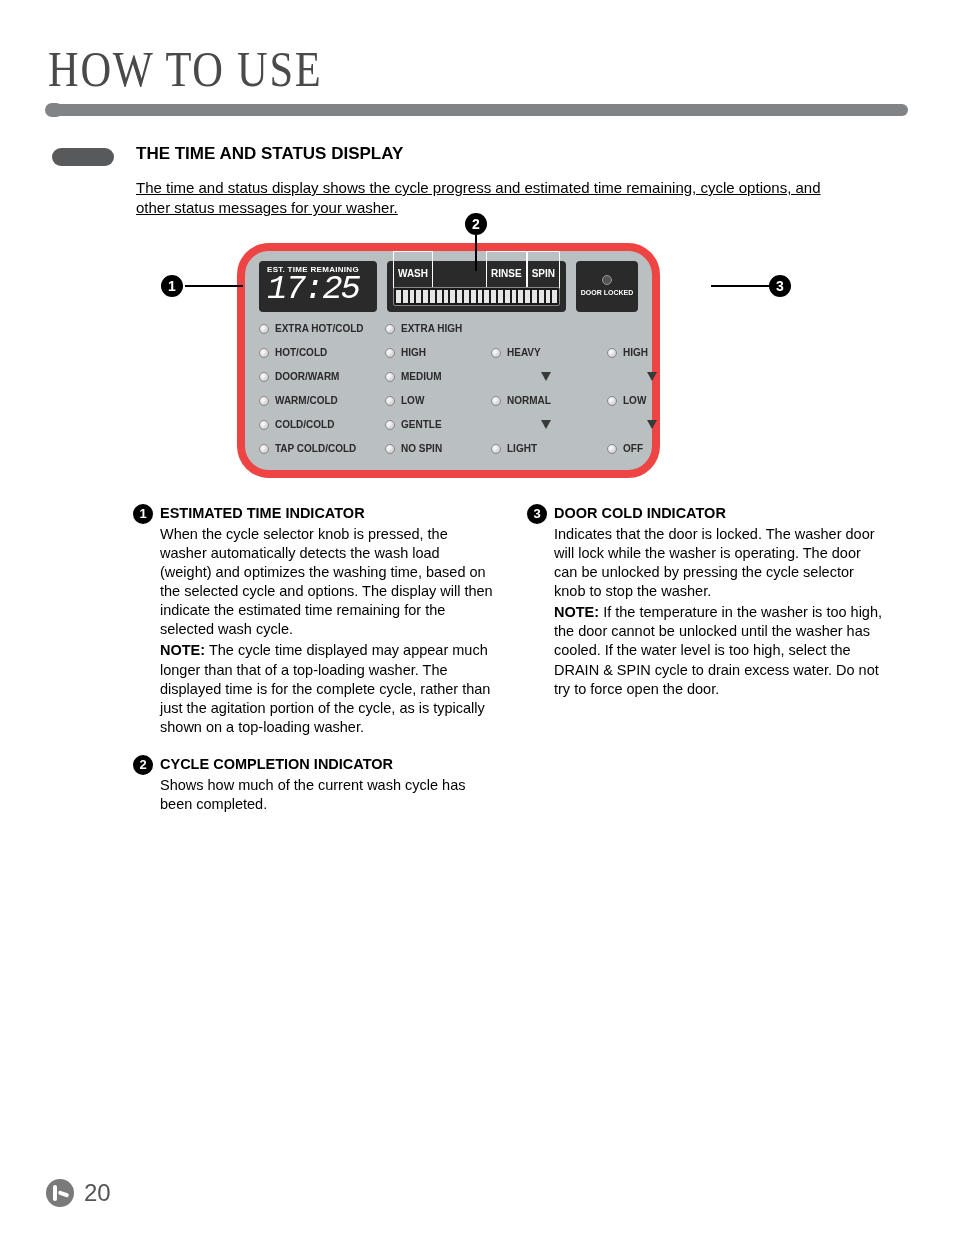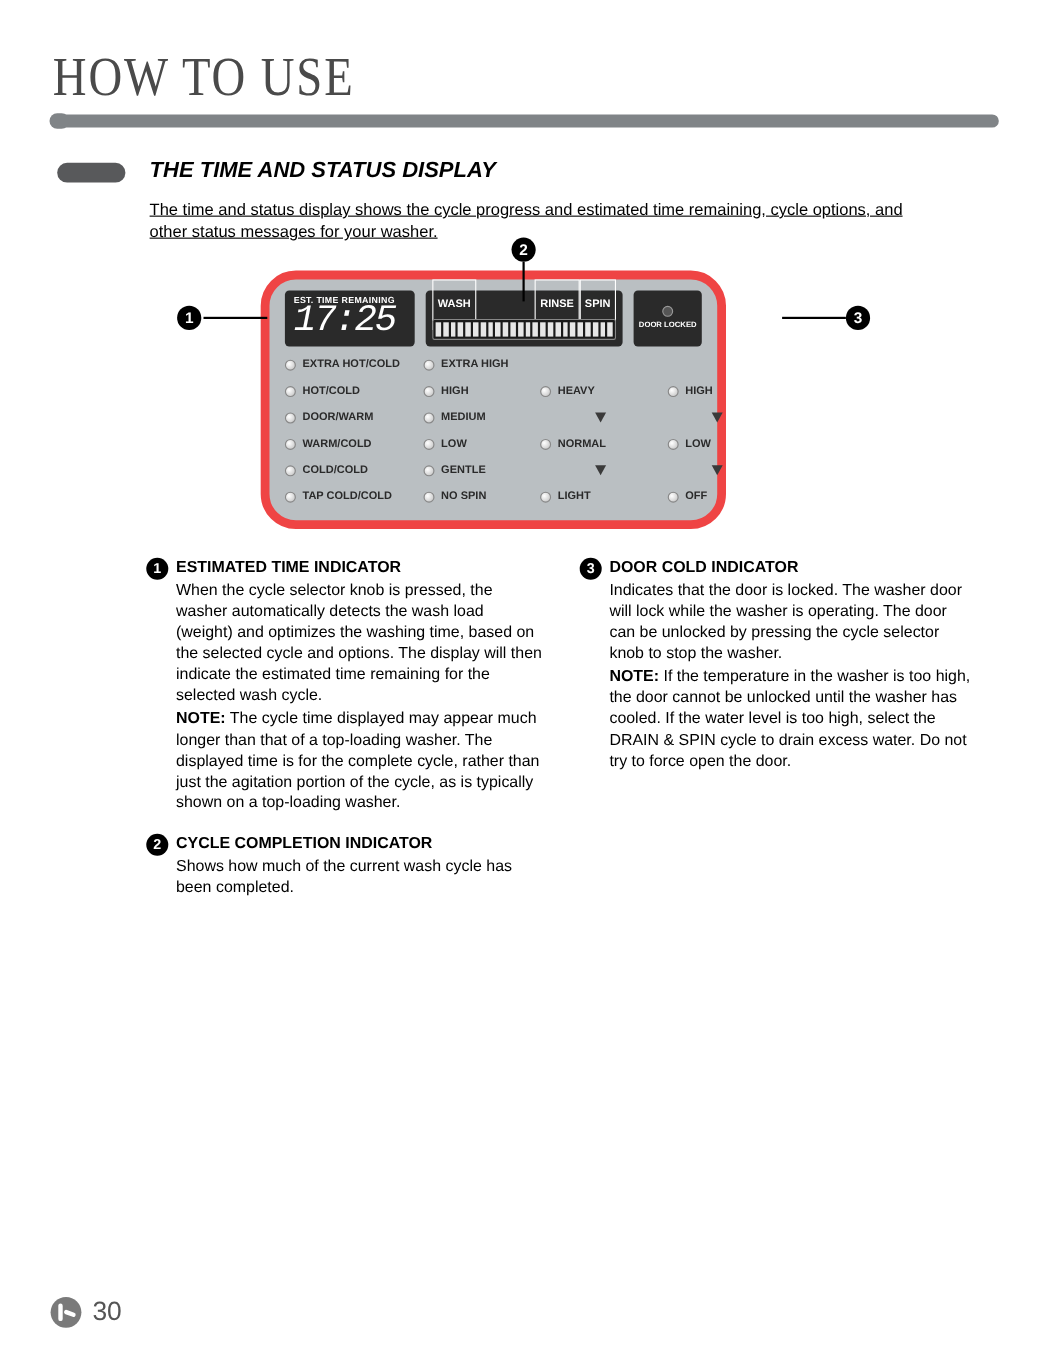--- a/index.html
+++ b/index.html
@@ -27,21 +27,21 @@
     content:'';position:absolute;left:-1px;top:-1px;
     width:18px;height:14px;border-radius:8px;background:#808487;
   }
   
   .section-row{position:relative;margin-left:90px;}
   .section-pill{
     position:absolute;left:-84px;top:4px;
     width:62px;height:18px;border-radius:9px;background:#58595b;
   }
   .section-heading{
-    font-size:20px;font-weight:bold;margin:0 0 14px 0;font-style:italic;
+    font-size:17px;font-weight:bold;margin:0 0 14px 0;
   }
   .section-intro{font-size:15px;line-height:1.35;margin:0 0 24px 0;max-width:700px;text-decoration:underline;}
   
   .figure-wrap{position:relative;width:560px;margin:14px auto 26px auto;}
   .callout-num{
     position:absolute;width:22px;height:22px;border-radius:50%;
     background:#000;color:#fff;font-weight:bold;font-size:14px;
     text-align:center;line-height:22px;font-family:Arial,sans-serif;
   }
   .callout-line{position:absolute;background:#000;}
@@ -297,14 +297,14 @@
       <p class="item-body">Indicates that the door is locked. The washer door will lock while the washer is operating. The door can be unlocked by pressing the cycle selector knob to stop the washer.</p>
       <p class="item-body">
         <span class="note-lead">NOTE:</span><span> If the temperature in the washer is too high, the door cannot be unlocked until the washer has cooled. If the water level is too high, select the DRAIN &amp; SPIN cycle to drain excess water. Do not try to force open the door.</span>
       </p>
     </div>
   </div>
 </div>
 
 <div class="footer">
   <div class="logo"></div>
-  <span class="page-num">30</span>
+  <span class="page-num">20</span>
 </div>
 
 </body></html>

